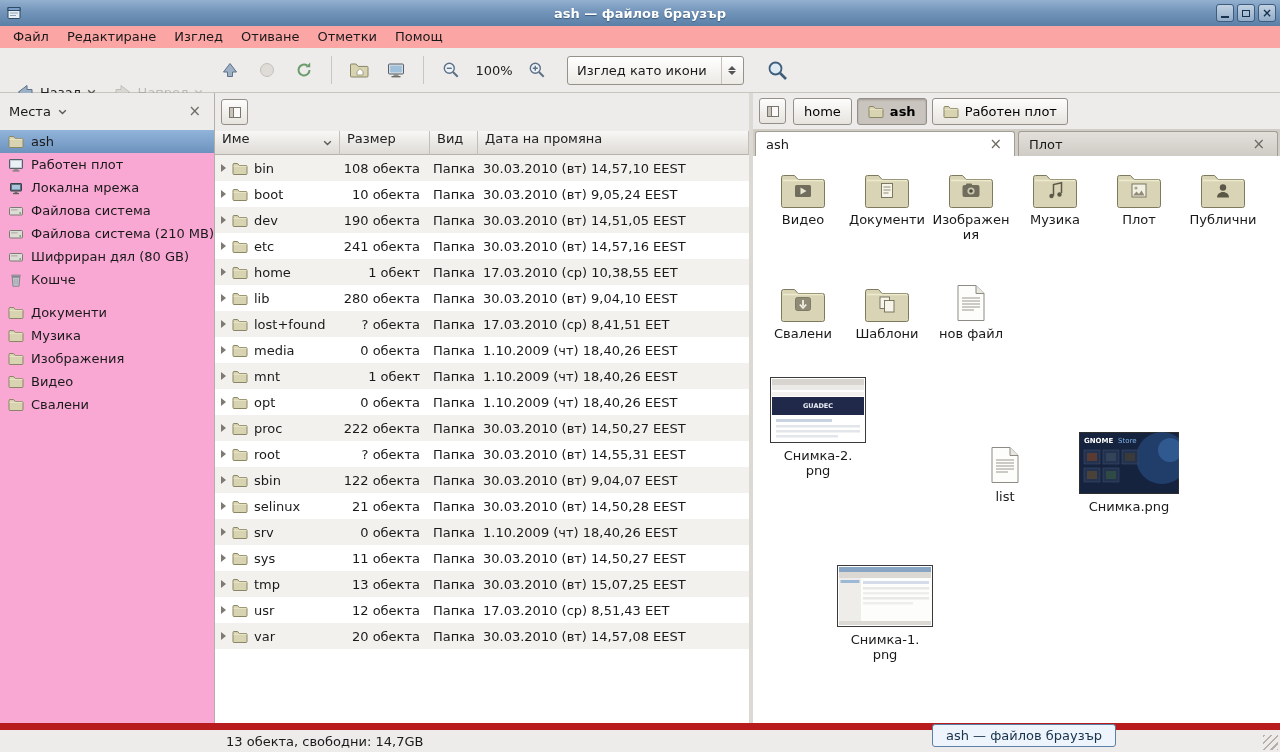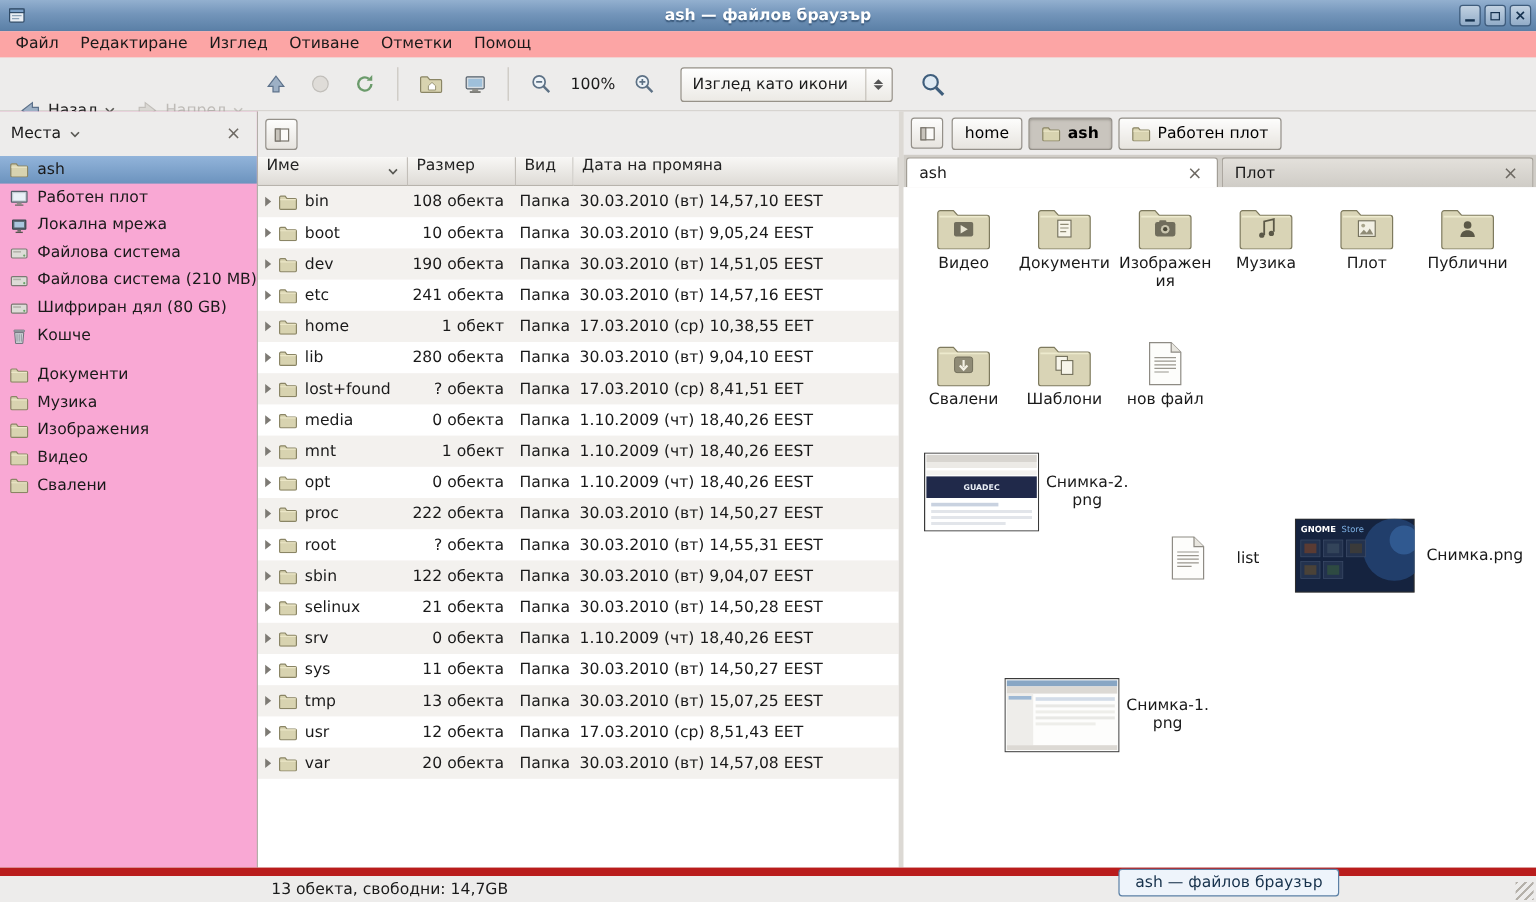--- a/index.html
+++ b/index.html
@@ -84,21 +84,21 @@
   .tab { flex:1; display:flex; align-items:center; padding:0 10px; border:1px solid #a29e96; border-bottom:none;
     border-radius:3px 3px 0 0; background:linear-gradient(#e3e0db,#cfccc6); }
   .tab.active { background:#fff; }
   .tab-label { flex:1; }
   .tab-close { color:#6e6a64; font-size:15px; line-height:1; padding:0 2px; }
   .icon-view { position:relative; background:#fff; height:calc(100% - 63px); overflow:hidden; }
   .irow { display:flex; padding-left:8px; }
   .row1 { margin-top:14px; } .row2 { margin-top:42px; }
   .icell { width:84px; display:flex; flex-direction:column; align-items:center; gap:4px; }
   .ilabel { text-align:center; max-width:78px; line-height:15px; overflow-wrap:anywhere; }
-  .thumb { position:absolute; display:flex; flex-direction:row; align-items:center; gap:5px; }
+  .thumb { position:absolute; display:flex; flex-direction:column; align-items:center; gap:5px; }
   .tlabel { text-align:center; line-height:15px; overflow-wrap:anywhere; }
 
   
   .statusbar { position:absolute; left:0; right:0; bottom:0; height:29px; background:#edeceb;
     border-top:7px solid #b91c1c; display:flex; align-items:center; }
   .status-text { margin-left:226px; }
   .grip { position:absolute; right:2px; bottom:2px; width:15px; height:15px;
     background:repeating-linear-gradient(135deg,#b5b1aa 0 2px,transparent 2px 5px); }
 
   .task-tooltip { position:absolute; left:932px; top:724px; height:23px; padding:0 13px; z-index:5;

